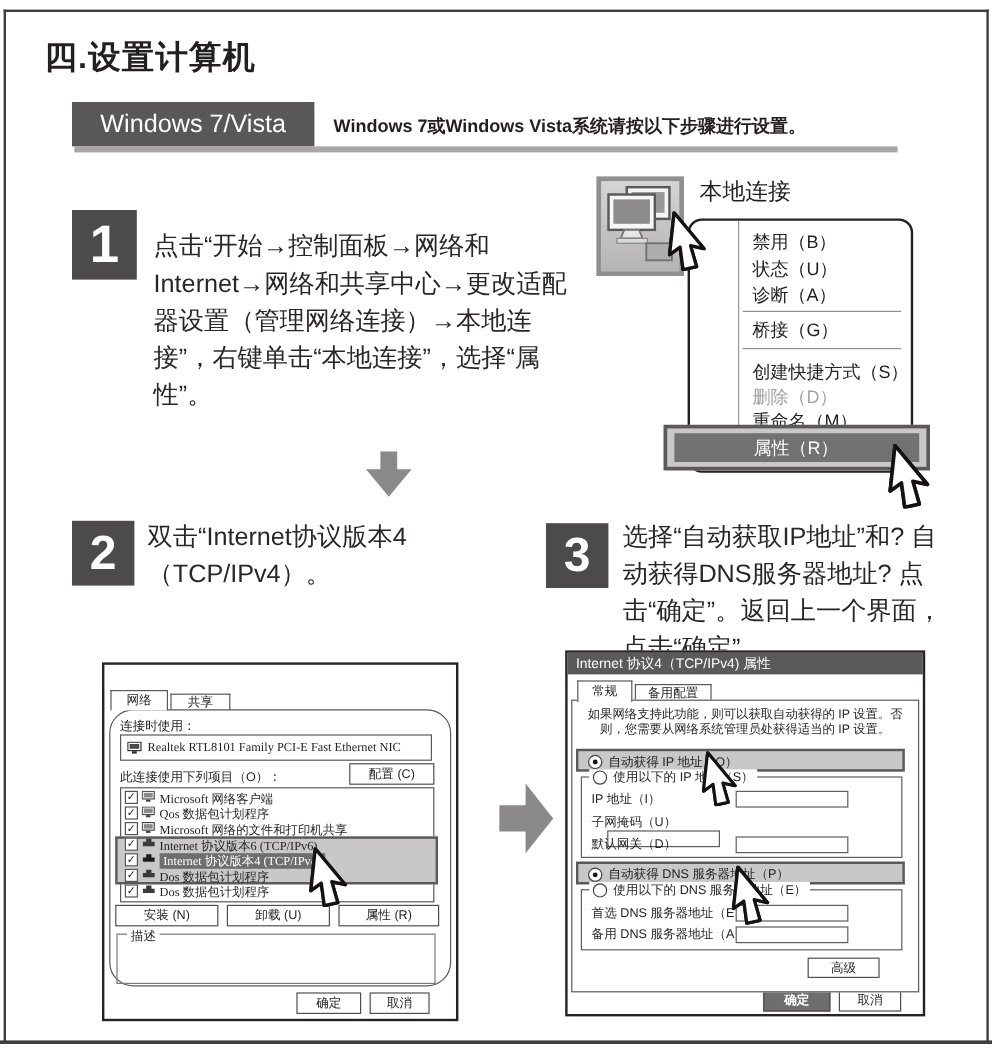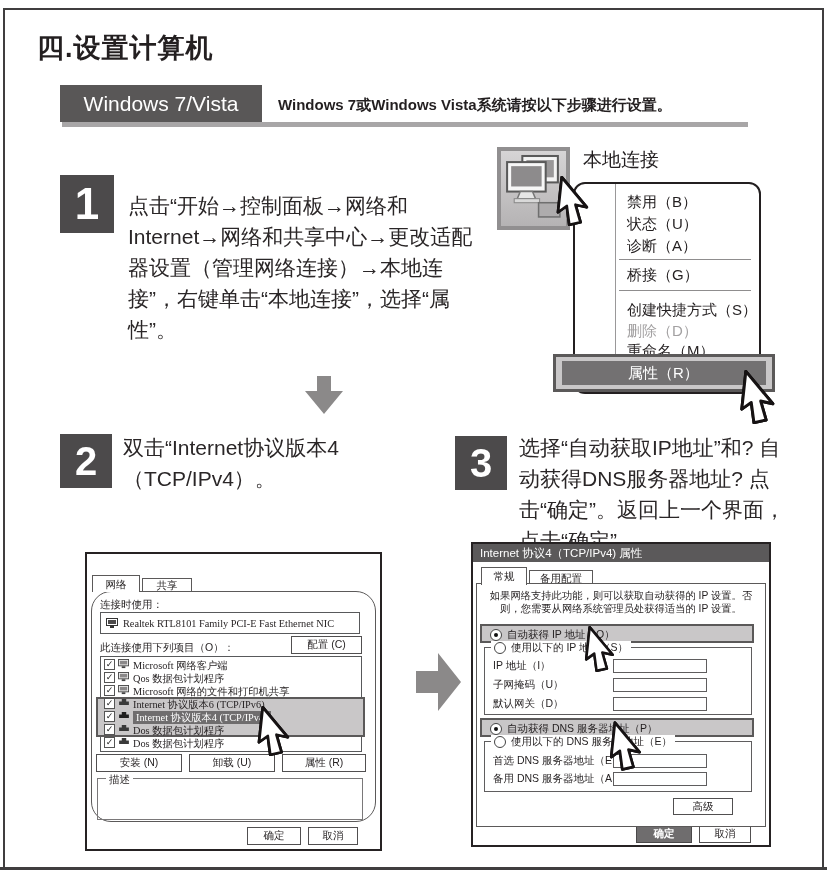--- a/index.html
+++ b/index.html
@@ -226,21 +226,21 @@
     </div>
     <div class="group" style="left:7px;top:63px;width:266px;height:66px;">
       <div class="radioline" style="left:6px;top:-7px;background:#fff;padding:0 3px;">
         <span class="radio"></span>
         <span class="lbl">使用以下的 IP 地址（S）</span>
       </div>
       <div class="field" style="left:8px;top:11px;">
         <span class="lbl" style="width:120px;">IP 地址（I）</span>
         <input style="">
       </div>
-      <div class="field" style="left:8px;top:30px;">
+      <div class="field" style="left:8px;top:30px;flex-direction:column;">
         <span class="lbl" style="width:120px;">子网掩码（U）</span>
         <input style="">
       </div>
       <div class="field" style="left:8px;top:49px;">
         <span class="lbl" style="width:120px;">默认网关（D）</span>
         <input style="">
       </div>
     </div>
     <div class="hlbar abs" style="left:3px;top:134px;width:270px;height:15px;border-width:2.5px;">
       <div class="radioline" style="left:8px;top:2px;">

